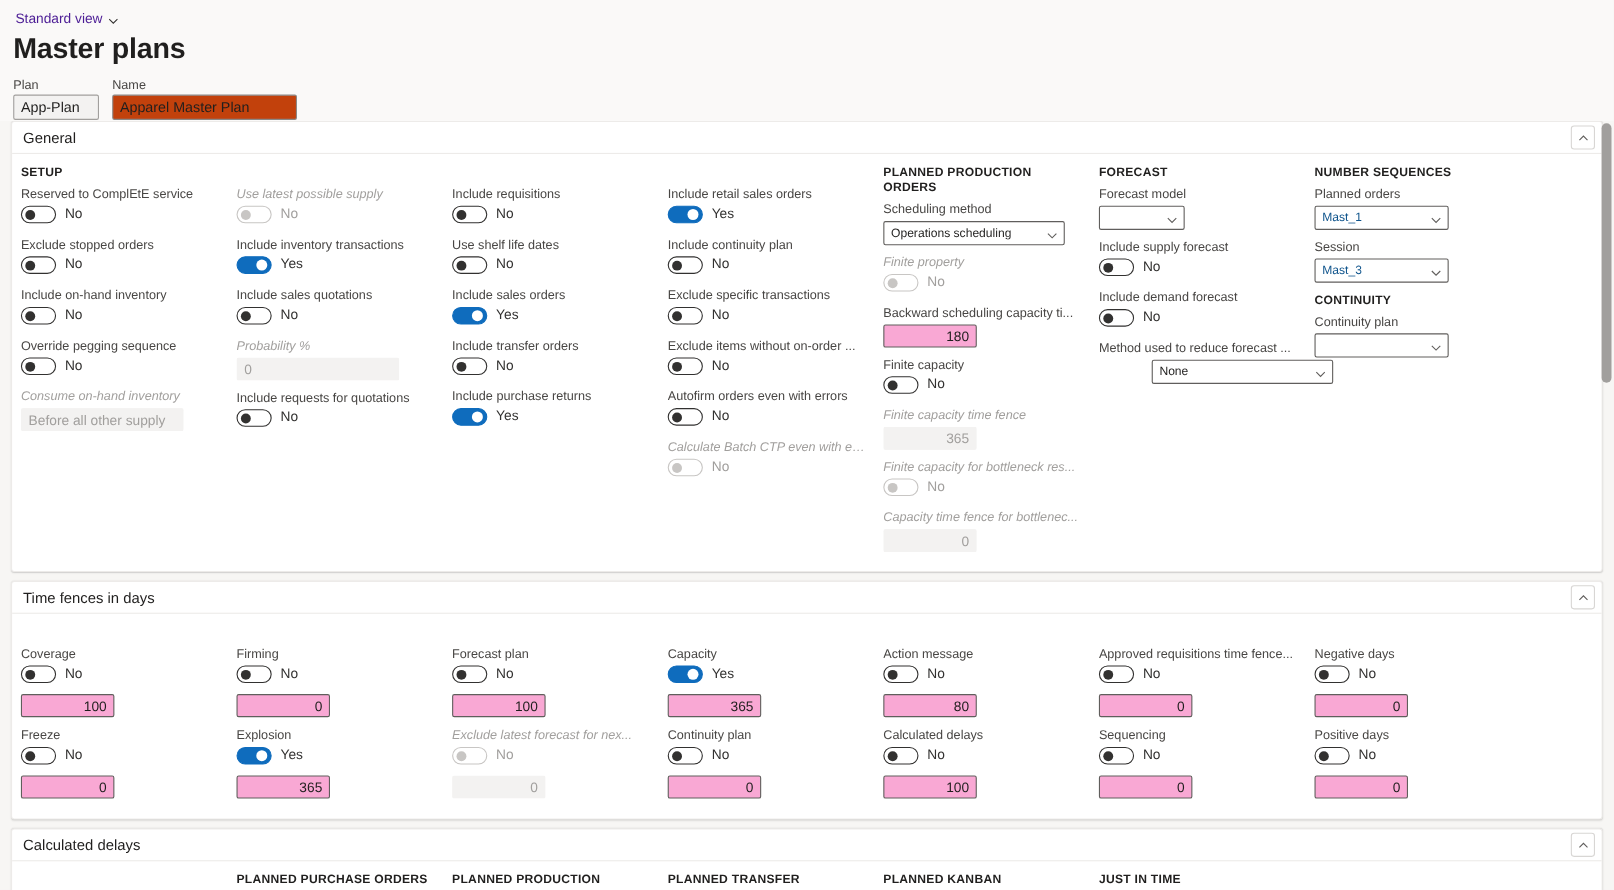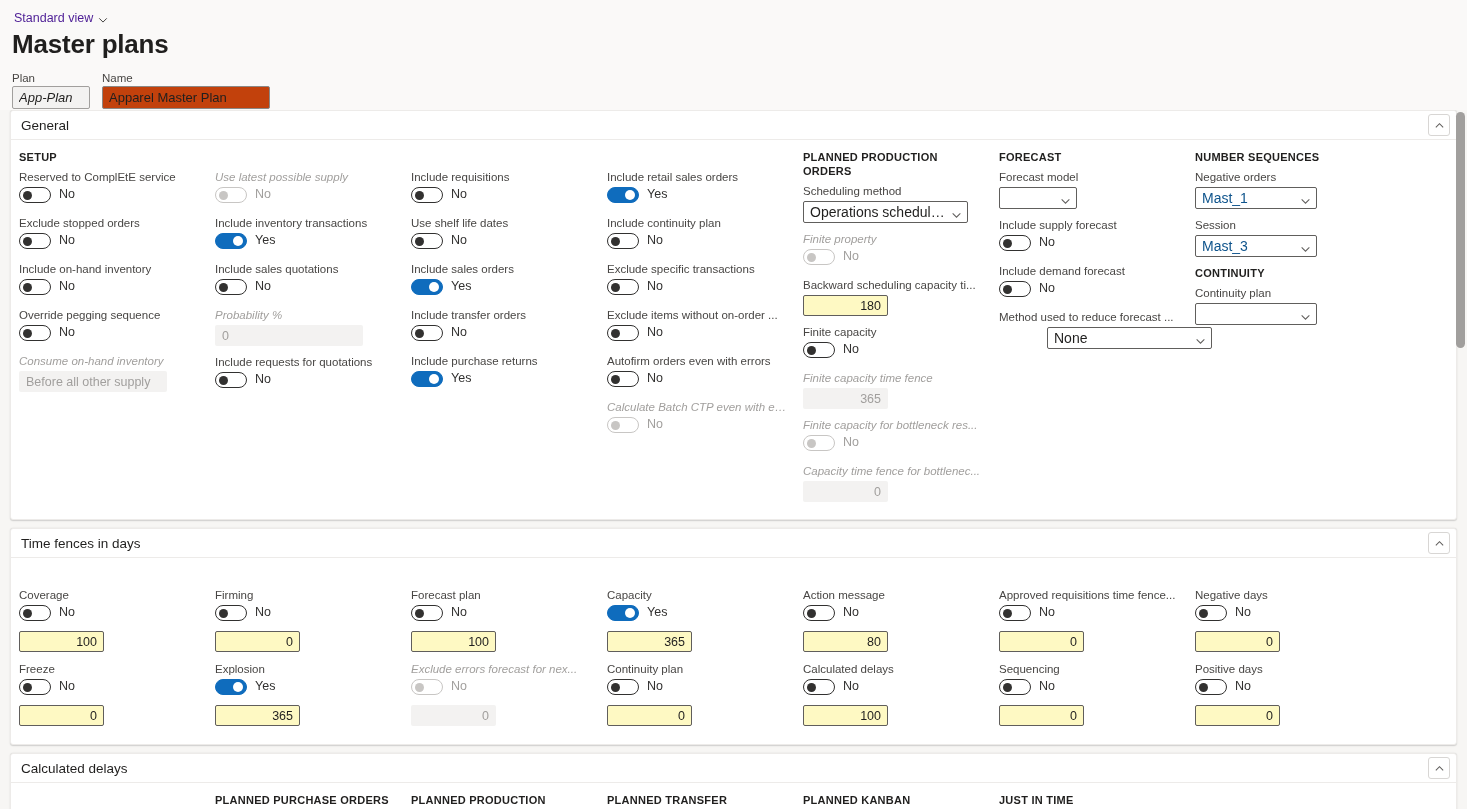--- a/index.html
+++ b/index.html
@@ -29,21 +29,21 @@
     letter-spacing: -0.2px; margin-top: 2px; line-height: 32px;
   }
   .hdr-fields { display: flex; gap: 12px; margin-top: 12px; }
   .hdr-field-label { font-size: 11.5px; color: #484644; margin-bottom: 2px; }
   .hdr-input {
     border: 1px solid #8a8886; border-radius: 2px;
     height: 23px; font-size: 13px; color: #201f1e;
     padding: 0 6px; font-family: "Liberation Sans", sans-serif;
     background: #c2410c;
   }
-  .hdr-input.readonly { background: #f3f2f1; border-color: #a19f9d; font-style: italic; }
+  .hdr-input.readonly { background: #f3f2f1; border-color: #a19f9d; }
   .w-plan { width: 78px; }
   .w-name { width: 168px; }
 
   
   .scroll-area { position: absolute; top: 110px; left: 0; right: 0; bottom: 0; overflow: hidden; }
   .panel {
     background: #fff;
     border: 1px solid #edebe9;
     border-radius: 3px;
     margin: 0 10px 8px 10px;
@@ -94,37 +94,37 @@
   .toggle.on .knob { left: auto; right: 3px; background: #fff; width: 10px; height: 10px; top: 2px; }
   .toggle.disabled { border-color: #c8c6c4; background: #fff; cursor: default; }
   .toggle.disabled .knob { background: #c8c6c4; }
   .toggle-text { font-size: 12.5px; color: #323130; }
   .toggle-text.dim { color: #a19f9d; }
 
   
   .fld-input {
     width: 85px; height: 21px;
     border: 1px solid #605e5c; border-radius: 2px;
-    background: #fef9c3; font-size: 12.5px; color: #201f1e;
+    background: #f9a8d4; font-size: 12.5px; color: #201f1e;
     text-align: right; padding: 0 6px;
     font-family: "Liberation Sans", sans-serif;
   }
   .fld-input.wide { width: 148px; }
   .fld-input.ro {
     background: #f3f2f1; border-color: transparent; color: #a19f9d;
   }
   .fld-input.left { text-align: left; }
 
   
   .combo {
     position: relative; border: 1px solid #605e5c; border-radius: 2px;
     height: 22px; background: #fff; display: flex; align-items: center;
     padding: 0 20px 0 6px; cursor: pointer;
   }
-  .combo .val { font-size: 14px; color: #201f1e; white-space: nowrap; overflow: hidden; text-overflow: ellipsis; }
+  .combo .val { font-size: 11px; color: #201f1e; white-space: nowrap; overflow: hidden; text-overflow: ellipsis; }
   .combo .val.link { color: #0f548c; }
   .combo .caret {
     position: absolute; right: 5px; top: 50%; transform: translateY(-50%);
     width: 11px; height: 11px;
   }
   .combo.w-sched { width: 165px; }
   .combo.w-fc { width: 78px; }
   .combo.w-method { width: 165px; margin-left: 48px; }
   .combo.w-ns { width: 122px; }
 
@@ -441,21 +441,21 @@
                 <span class="val">None</span>
                 <span class="caret"><svg viewBox="0 0 12 12" width="11" height="11">
                     <path d="M1.8 4.2 L6 8.4 L10.2 4.2" fill="none" stroke="#605e5c" stroke-width="1.1"></path>
                   </svg></span>
               </div>
             </div>
           </div>
           <div class="col col-w">
             <div class="grp-head">NUMBER SEQUENCES</div>
             <div class="field">
-              <div class="field-label" title="Planned orders">Negative orders</div>
+              <div class="field-label" title="Planned orders">Planned orders</div>
               <div class="combo w-ns">
                 <span class="val link">Mast_1</span>
                 <span class="caret"><svg viewBox="0 0 12 12" width="11" height="11">
                     <path d="M1.8 4.2 L6 8.4 L10.2 4.2" fill="none" stroke="#605e5c" stroke-width="1.1"></path>
                   </svg></span>
               </div>
             </div>
             <div class="field">
               <div class="field-label" title="Session">Session</div>
               <div class="combo w-ns">
@@ -519,21 +519,21 @@
               </div><input class="fld-input" value="365" style=""></div>
           </div>
           <div class="col col-w">
             <div class="grp-head">&nbsp;</div>
             <div class="field tf-field"><div class="field-label" title="Forecast plan">Forecast plan</div><div class="toggle-row">
                 <span class="toggle">
                   <span class="knob"></span>
                 </span>
                 <span class="toggle-text">No</span>
               </div><input class="fld-input" value="100" style=""></div>
-            <div class="field tf-field"><div class="field-label dim" title="Exclude demand forecast for nex...">Exclude errors forecast for nex...</div><div class="toggle-row">
+            <div class="field tf-field"><div class="field-label dim" title="Exclude demand forecast for nex...">Exclude latest forecast for nex...</div><div class="toggle-row">
                 <span class="toggle disabled">
                   <span class="knob"></span>
                 </span>
                 <span class="toggle-text dim">No</span>
               </div><input class="fld-input ro" value="0" readonly="" style=""></div>
           </div>
           <div class="col col-w">
             <div class="grp-head">&nbsp;</div>
             <div class="field tf-field"><div class="field-label" title="Capacity">Capacity</div><div class="toggle-row">
                 <span class="toggle on">

